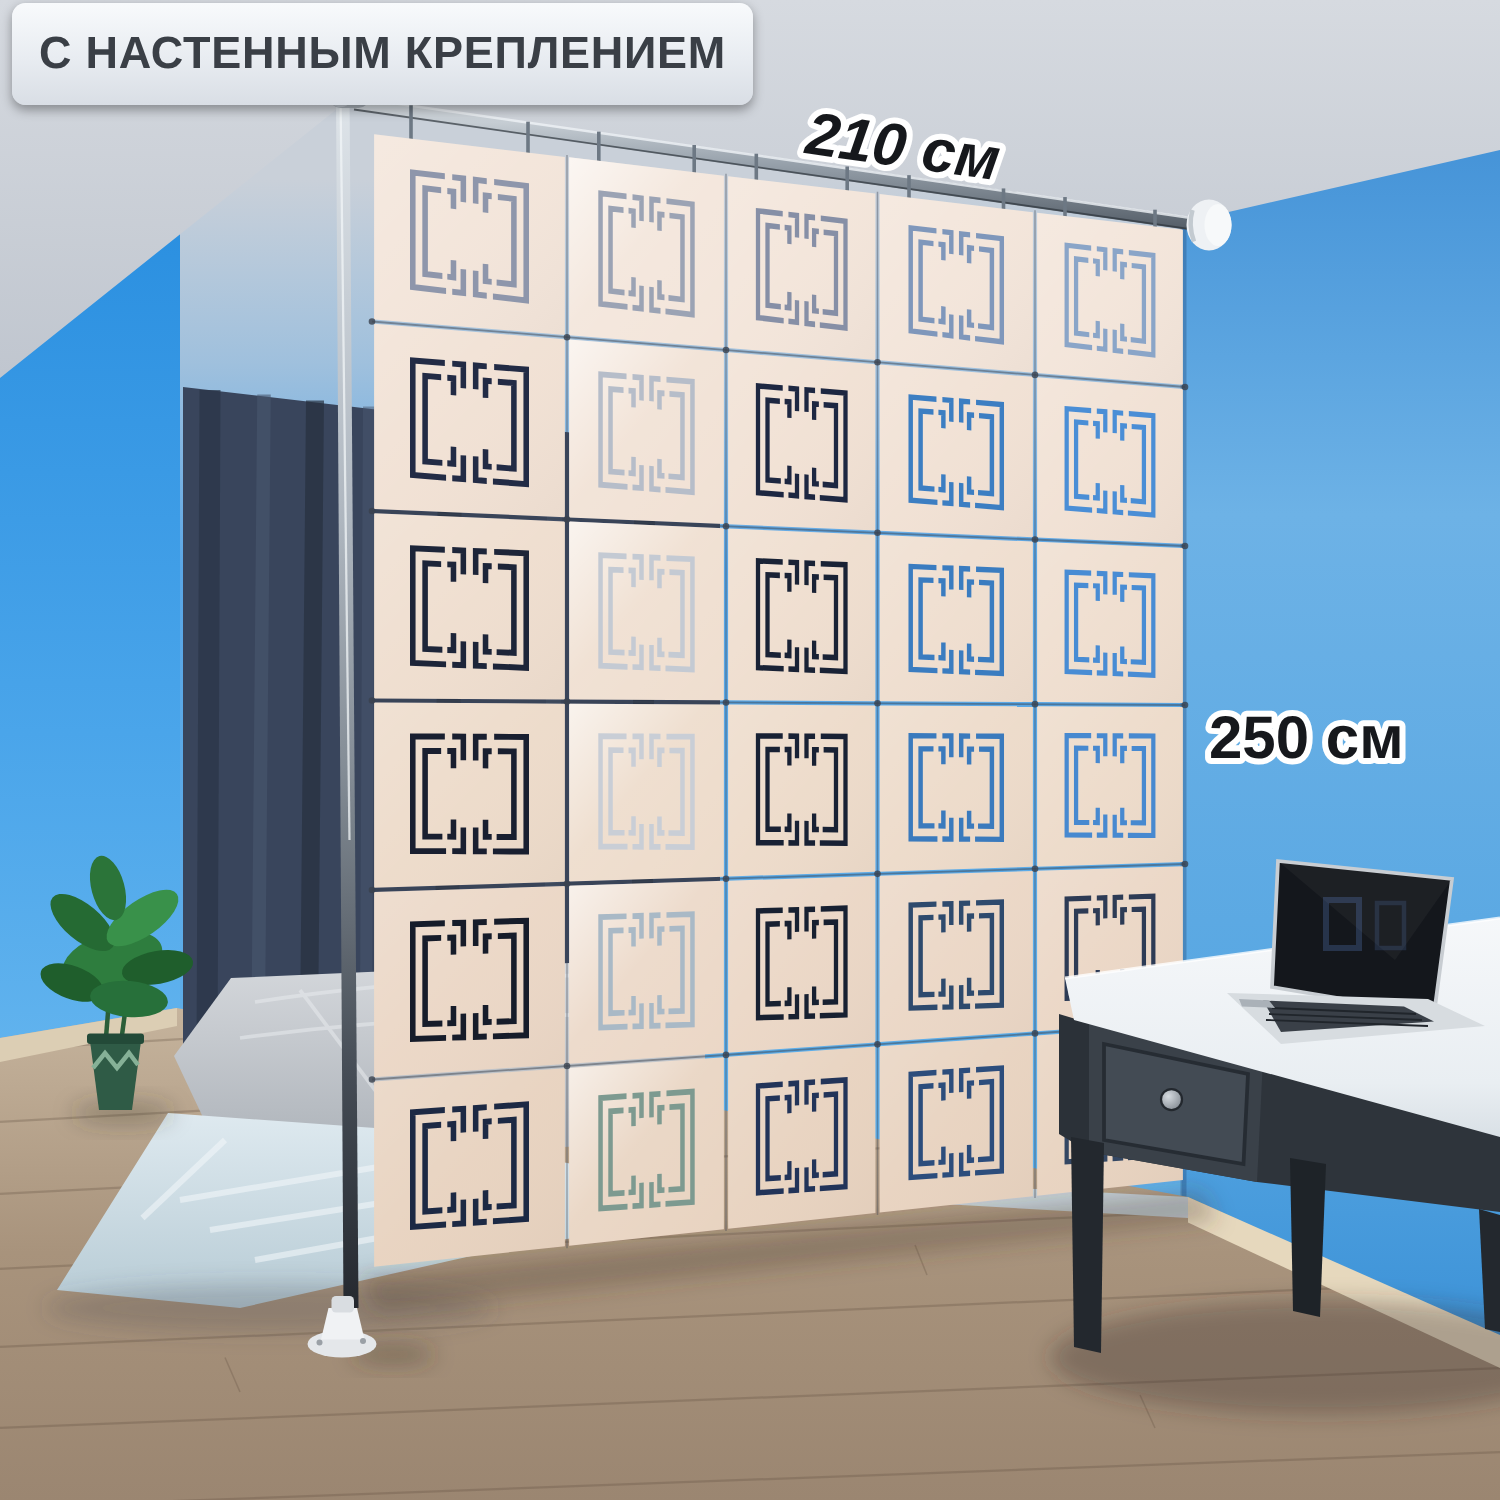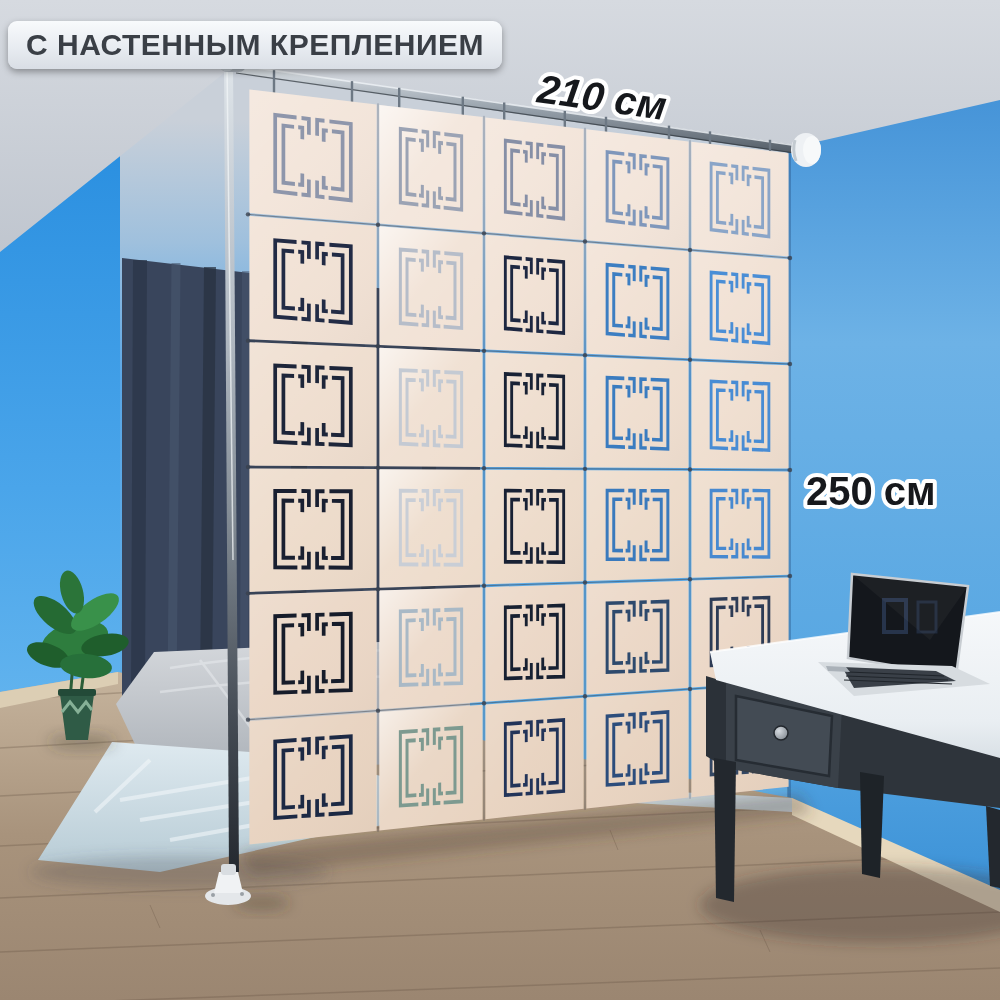--- a/index.html
+++ b/index.html
@@ -1,20 +1,20 @@
 <!DOCTYPE html>
 <html><head>
 <meta charset="utf-8">
 <style>
   html,body{margin:0;padding:0;background:#222;}
   #scene{position:relative;width:1000px;height:1000px;overflow:hidden;
          font-family:"Liberation Sans","DejaVu Sans",sans-serif;background:#cdd2d9;}
   #scene svg{position:absolute;left:0;top:0;}
-  #banner{position:absolute;left:8px;top:21px;height:44px;line-height:44px;
-          padding:2px 18px;border-radius:9px;
+  #banner{position:absolute;left:8px;top:2px;height:44px;line-height:44px;
+          padding:12px 18px;border-radius:9px;
           background:linear-gradient(180deg,#f8fafc 0%,#e8ecf1 55%,#d9dee5 100%);
           box-shadow:0 3px 7px rgba(0,0,0,.35);
           font-size:30px;font-weight:bold;letter-spacing:.5px;color:#3a3f46;}
   .dim-label{font-weight:bold;font-size:40px;paint-order:stroke;stroke-linejoin:round;}
 </style>
 </head>
 <body>
 
 <div id="scene">
 

